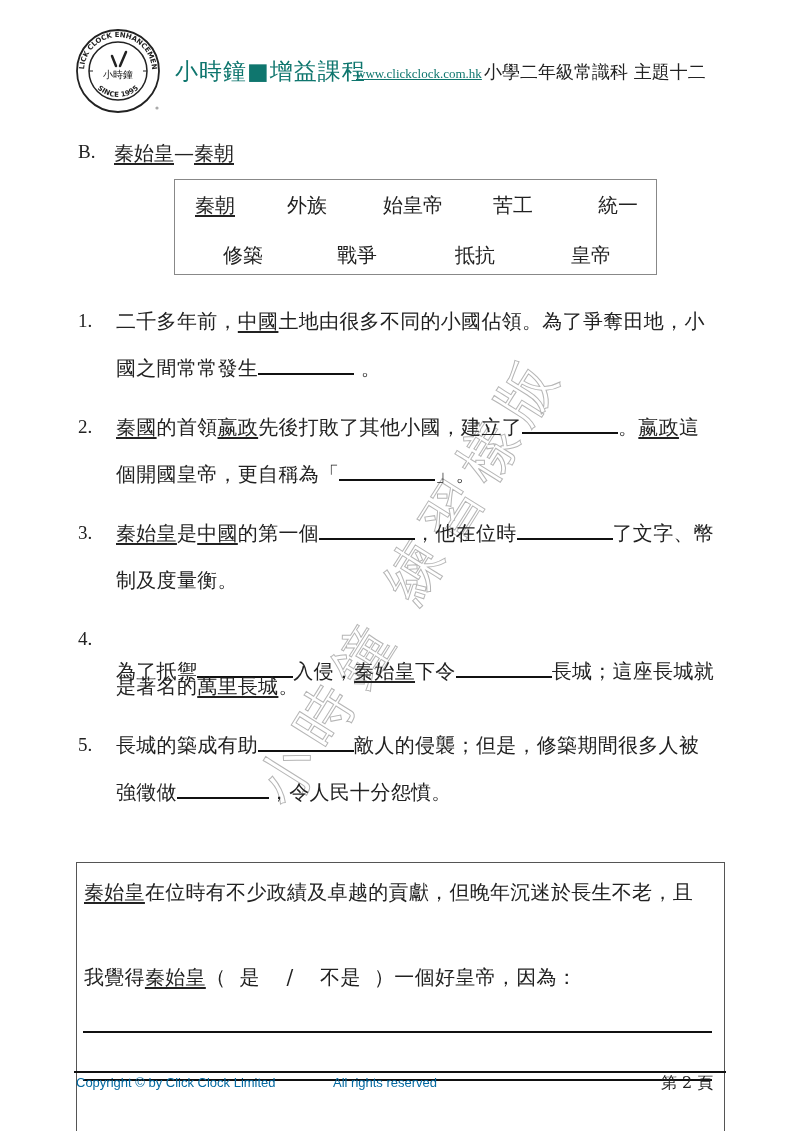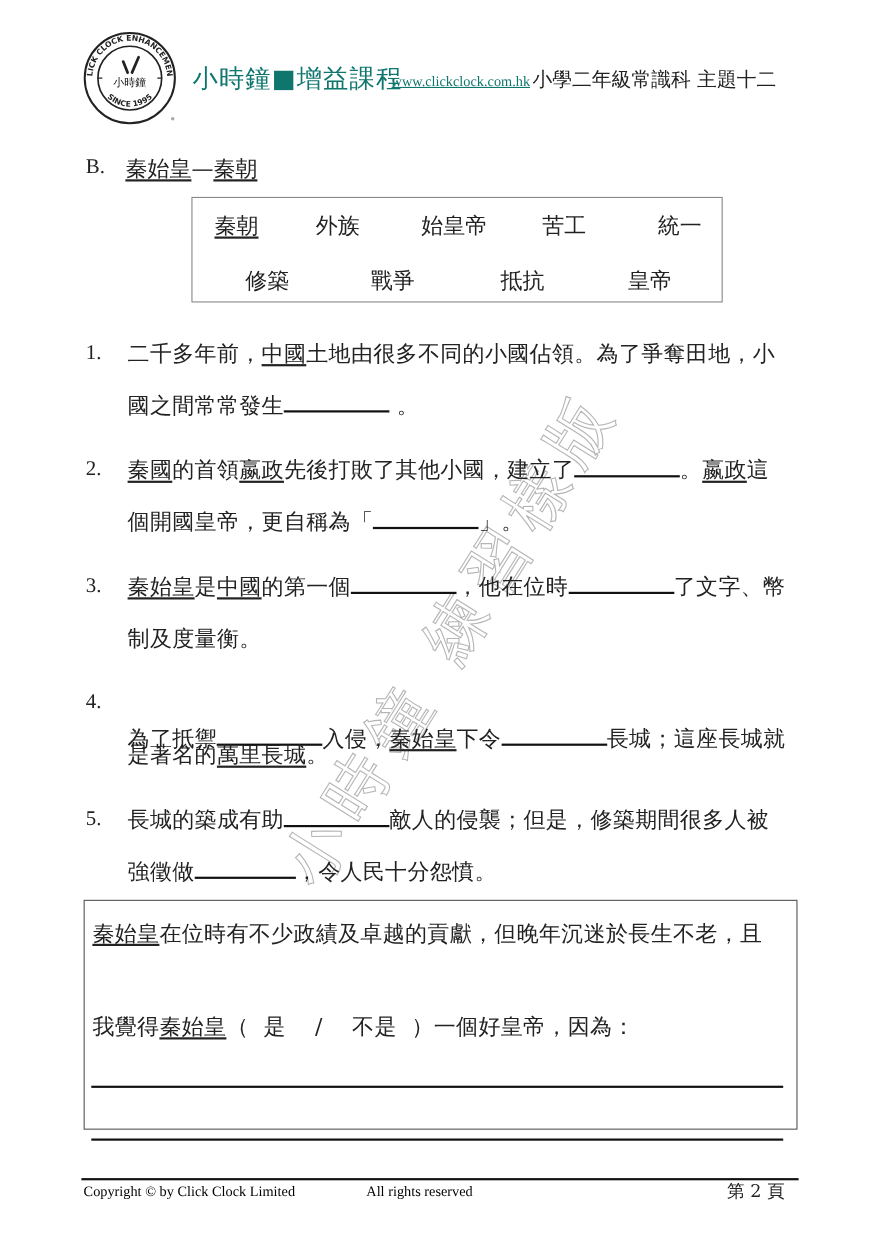--- a/index.html
+++ b/index.html
@@ -21,26 +21,26 @@
   
   .bank { left:174px; top:179px; width:483px; height:96px; border:1.5px solid #888; box-sizing:border-box; }
   .bank-word { font-size:20px; white-space:nowrap; }
 
   
   .qnum { font-size:19px; font-family:"Liberation Serif",serif; }
   .qline { font-size:20px; white-space:nowrap; letter-spacing:0.3px; }
   .blank { display:inline-block; border-bottom:2px solid #111; height:18px; vertical-align:baseline; }
 
   
-  .disc { left:76px; top:818px; width:649px; height:209px; border:1.5px solid #555; box-sizing:border-box; }
+  .disc { left:76px; top:862px; width:649px; height:270px; border:1.5px solid #555; box-sizing:border-box; }
   .rule { position:absolute; left:6px; right:12px; height:0; border-top:2px solid #111; }
 
   
   .foot-line { left:74px; top:1071px; width:652px; border-top:2px solid #111; }
-  .foot-text { font-family:Liberation Serif, serif; font-size:13px; color:#000000; top:1075px; }
+  .foot-text { font-family:Liberation Sans, sans-serif; font-size:13px; color:#0369a1; top:1075px; }
   .foot-page { left:661px; top:1073px; font-size:16px; font-family:"DejaVu Serif",serif; white-space:nowrap; }
 
   
   .wm { left:150px; top:540px; transform:rotate(-58deg); transform-origin:center; font-size:58px; color:rgba(0,0,0,0.0); -webkit-text-stroke:1px rgba(120,120,120,0.55); letter-spacing:12px; white-space:nowrap; pointer-events:none; }
 </style>
 </head>
 <body>
 
 <div class="abs logo">
   <svg width="86" height="86" viewBox="0 0 86 86">

